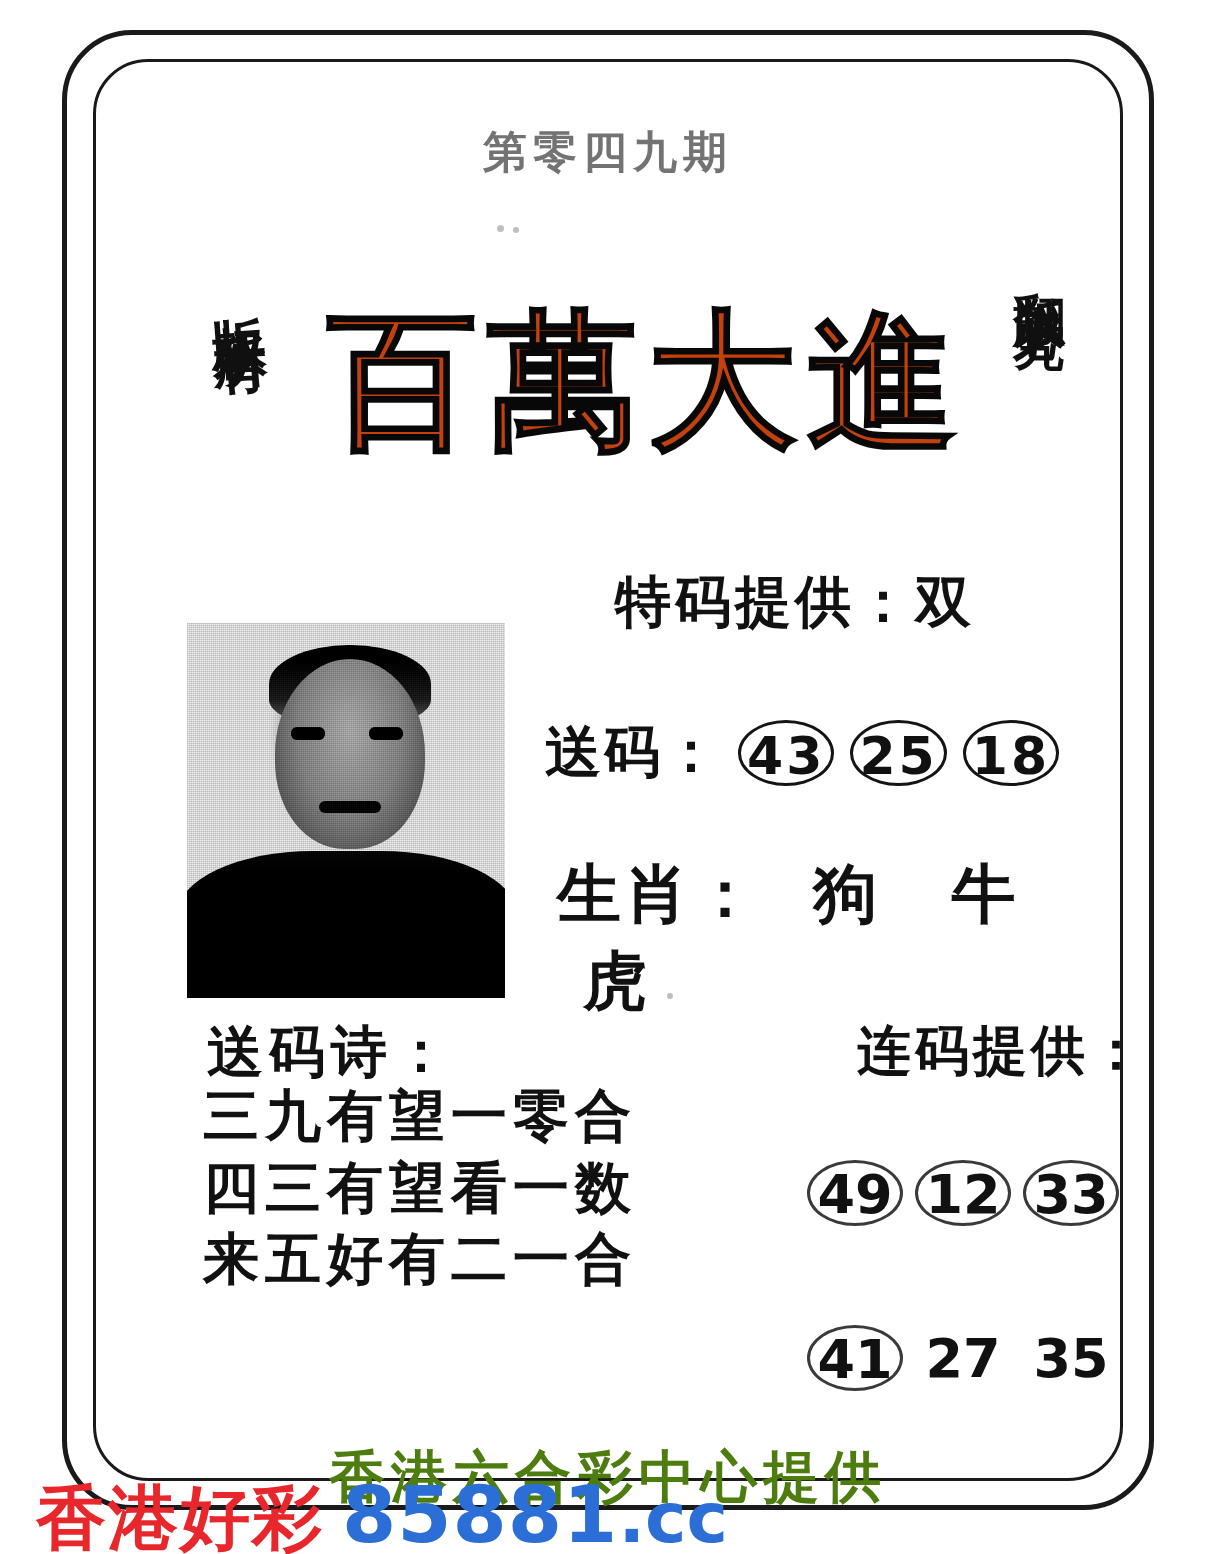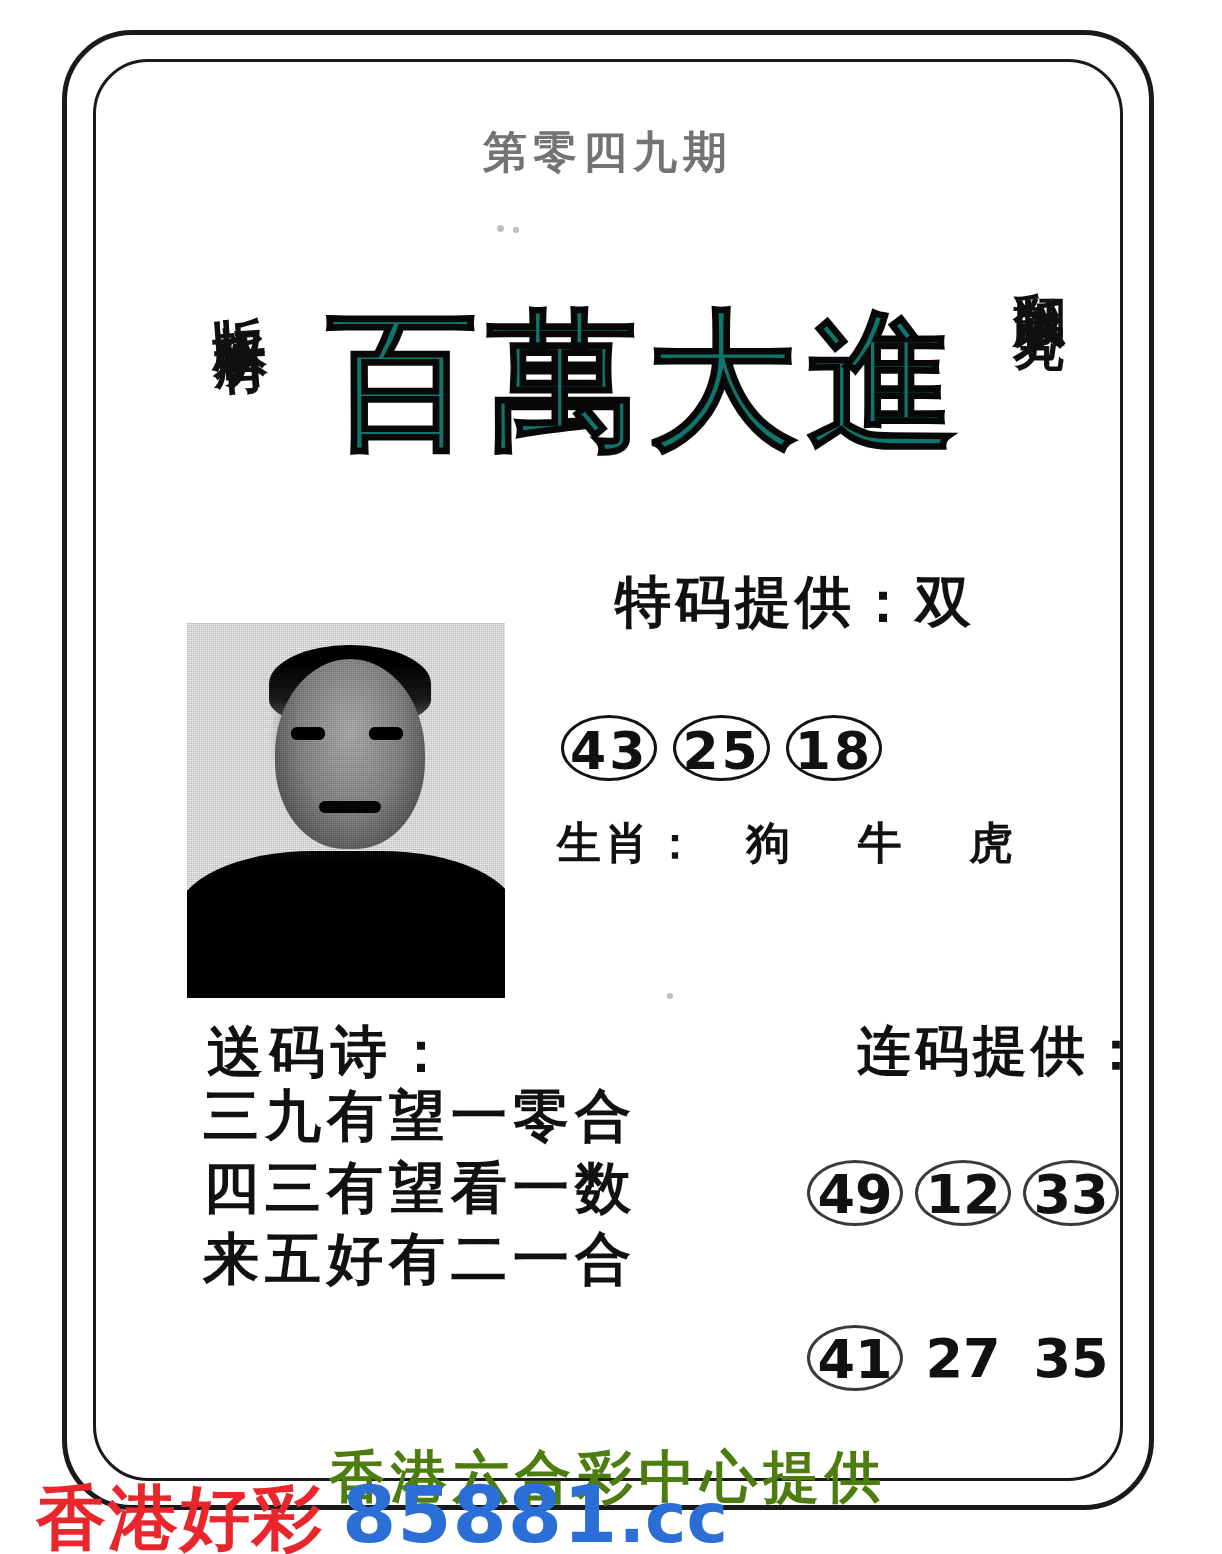--- a/index.html
+++ b/index.html
@@ -58,21 +58,21 @@
     position: absolute;
     left: 230px;
     top: 270px;
     width: 700px;
     text-align: center;
     font-size: 150px;
     line-height: 1;
     font-weight: bold;
     letter-spacing: 10px;
     font-family: "DejaVu Serif", "Liberation Serif", serif;
-    color: #0f766e;
+    color: #c2410c;
     -webkit-text-stroke: 2px #080808;
   }
 
   
   .vtext {
     position: absolute;
     writing-mode: vertical-rl;
     text-orientation: upright;
     font-size: 54px;
     font-weight: bold;
@@ -175,22 +175,22 @@
     top: 680px;
     display: flex;
     align-items: center;
     font-size: 56px;
     font-weight: bold;
     letter-spacing: 3px;
   }
   .line-zodiac {
     position: absolute;
     left: 490px;
-    top: 779px;
-    font-size: 44px;
+    top: 816px;
+    font-size: 64px;
     font-weight: bold;
     letter-spacing: 4px;
   }
   .zod-nums {
     letter-spacing: 22px;
     margin-left: 26px;
   }
 
   .ball {
     display: inline-block;
@@ -342,20 +342,21 @@
     <div class="eye-r"></div>
     <div class="mouth"></div>
     <div class="body"></div>
   </div>
 
   <div class="line-special">
     <span>特码提供：</span><span>双</span>
   </div>
 
   <div class="line-send">
+    <span>送码：</span>
     <span class="ball">43</span>
     <span class="ball">25</span>
     <span class="ball">18</span>
   </div>
 
   <div class="line-zodiac">
     <span>生肖：</span>
     <span class="zod-nums">狗</span>
     <span class="zod-nums">牛</span>
     <span class="zod-nums">虎</span>

